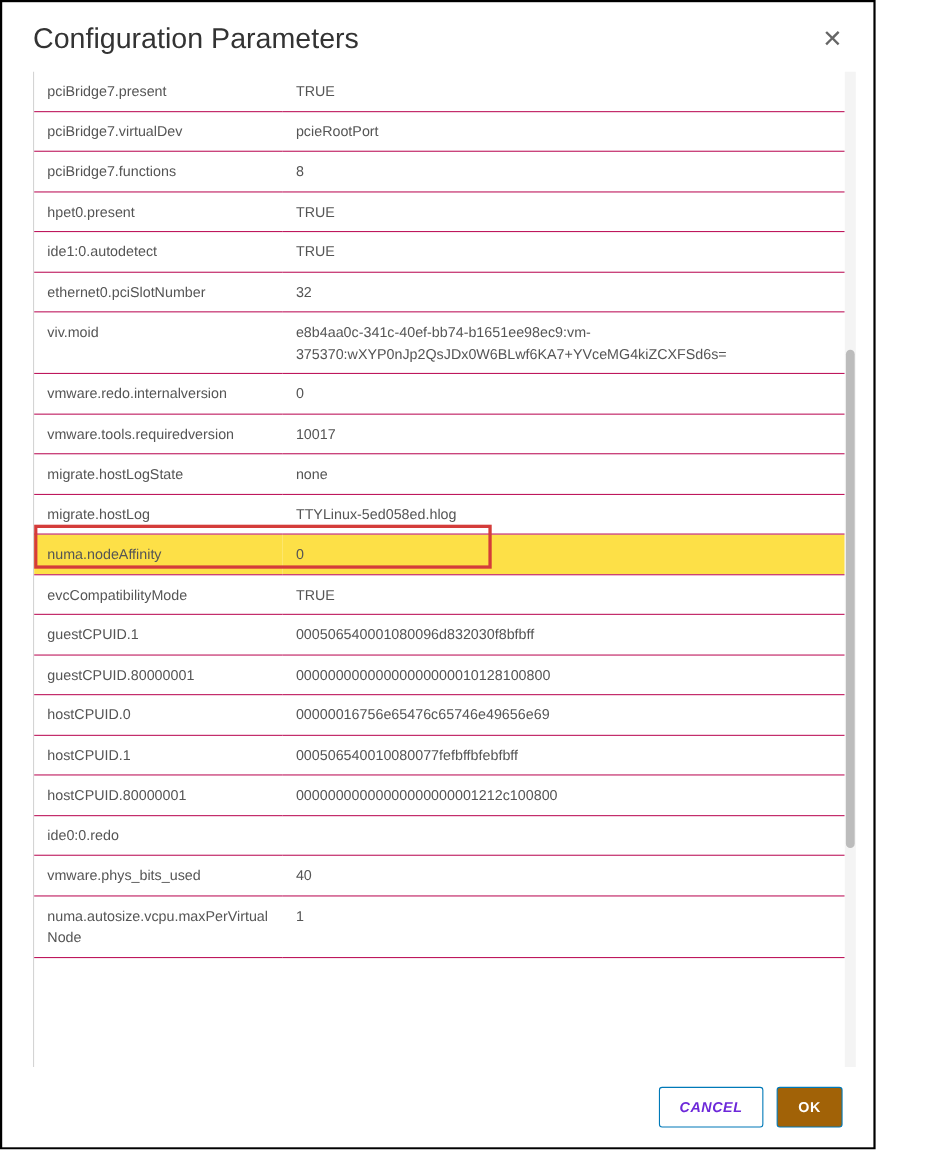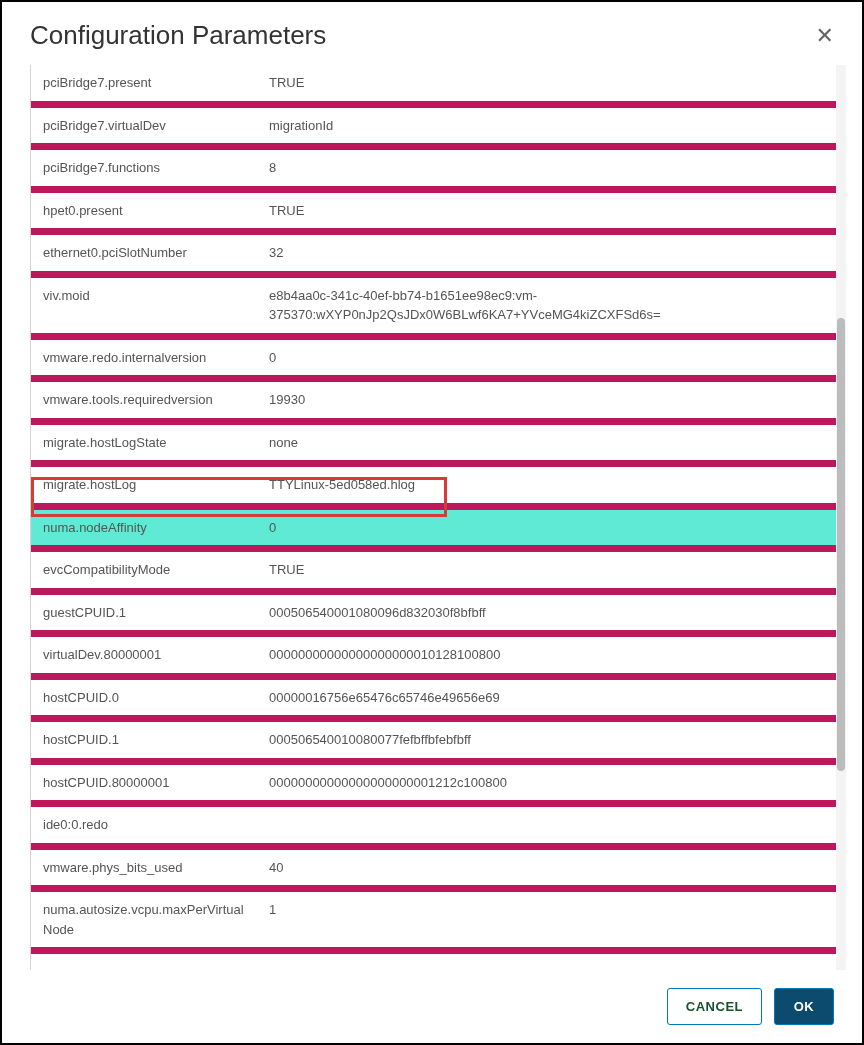--- a/index.html
+++ b/index.html
@@ -4,21 +4,21 @@
 <style>
   * { box-sizing: border-box; }
   html, body {
     margin: 0;
     padding: 0;
     font-family: "Segoe UI", Arial, sans-serif;
     background: #fff;
     color: #333;
   }
   .dialog {
-    width: 864px;
+    width: 796px;
     height: 1045px;
     border: 2px solid #000;
     display: flex;
     flex-direction: column;
     position: relative;
   }
   .dialog-header {
     display: flex;
     align-items: center;
     justify-content: space-between;
@@ -47,33 +47,33 @@
     overflow: hidden;
     position: relative;
     border-left: 1px solid #d4d4d4;
   }
   .param-table {
     width: 100%;
     border-collapse: collapse;
     table-layout: fixed;
   }
   .param-table td {
-    border-bottom: 7px solid #be185d;
+    border-bottom: 1px solid #be185d;
     padding: 8px 12px;
     font-size: 13px;
     color: #555;
     vertical-align: top;
     word-wrap: break-word;
     line-height: 1.5;
   }
   .param-table td.key {
     width: 226px;
   }
   .param-table tr.highlighted td {
-    background: #5eead4;
+    background: #fde047;
   }
   .red-box {
     position: absolute;
     border: 3px solid #d43c3a;
     pointer-events: none;
   }
   .scrollbar-track {
     width: 10px;
     background: #f4f4f4;
     position: relative;
@@ -97,24 +97,25 @@
     padding: 10px 18px;
     border-radius: 3px;
     cursor: pointer;
     letter-spacing: 0.5px;
     min-width: 60px;
     text-align: center;
   }
   .btn-cancel {
     background: #fff;
     border: 1px solid #0079b8;
-    color: #14532d;
+    color: #6d28d9;
+    font-style: italic;
   }
   .btn-ok {
-    background: #0c4a6e;
+    background: #a16207;
     border: 1px solid #0079b8;
     color: #fff;
   }
 </style>
 </head>
 <body>
 
 <div class="dialog">
 
   <div class="dialog-header">
@@ -125,45 +126,49 @@
   <div class="dialog-body">
     <div class="table-wrap">
       <table class="param-table">
         <tbody id="params-body">
             <tr>
               <td class="key">pciBridge7.present</td>
               <td>TRUE</td>
             </tr>
             <tr>
               <td class="key">pciBridge7.virtualDev</td>
-              <td>migrationId</td>
+              <td>pcieRootPort</td>
             </tr>
             <tr>
               <td class="key">pciBridge7.functions</td>
               <td>8</td>
             </tr>
             <tr>
               <td class="key">hpet0.present</td>
               <td>TRUE</td>
             </tr>
             <tr>
+              <td class="key">ide1:0.autodetect</td>
+              <td>TRUE</td>
+            </tr>
+            <tr>
               <td class="key">ethernet0.pciSlotNumber</td>
               <td>32</td>
             </tr>
             <tr>
               <td class="key">viv.moid</td>
               <td>e8b4aa0c-341c-40ef-bb74-b1651ee98ec9:vm-375370:wXYP0nJp2QsJDx0W6BLwf6KA7+YVceMG4kiZCXFSd6s=</td>
             </tr>
             <tr>
               <td class="key">vmware.redo.internalversion</td>
               <td>0</td>
             </tr>
             <tr>
               <td class="key">vmware.tools.requiredversion</td>
-              <td>19930</td>
+              <td>10017</td>
             </tr>
             <tr>
               <td class="key">migrate.hostLogState</td>
               <td>none</td>
             </tr>
             <tr>
               <td class="key">migrate.hostLog</td>
               <td>TTYLinux-5ed058ed.hlog</td>
             </tr>
             <tr class="highlighted">
@@ -172,21 +177,21 @@
             </tr>
             <tr>
               <td class="key">evcCompatibilityMode</td>
               <td>TRUE</td>
             </tr>
             <tr>
               <td class="key">guestCPUID.1</td>
               <td>000506540001080096d832030f8bfbff</td>
             </tr>
             <tr>
-              <td class="key">virtualDev.80000001</td>
+              <td class="key">guestCPUID.80000001</td>
               <td>00000000000000000000010128100800</td>
             </tr>
             <tr>
               <td class="key">hostCPUID.0</td>
               <td>00000016756e65476c65746e49656e69</td>
             </tr>
             <tr>
               <td class="key">hostCPUID.1</td>
               <td>000506540010080077fefbffbfebfbff</td>
             </tr>

